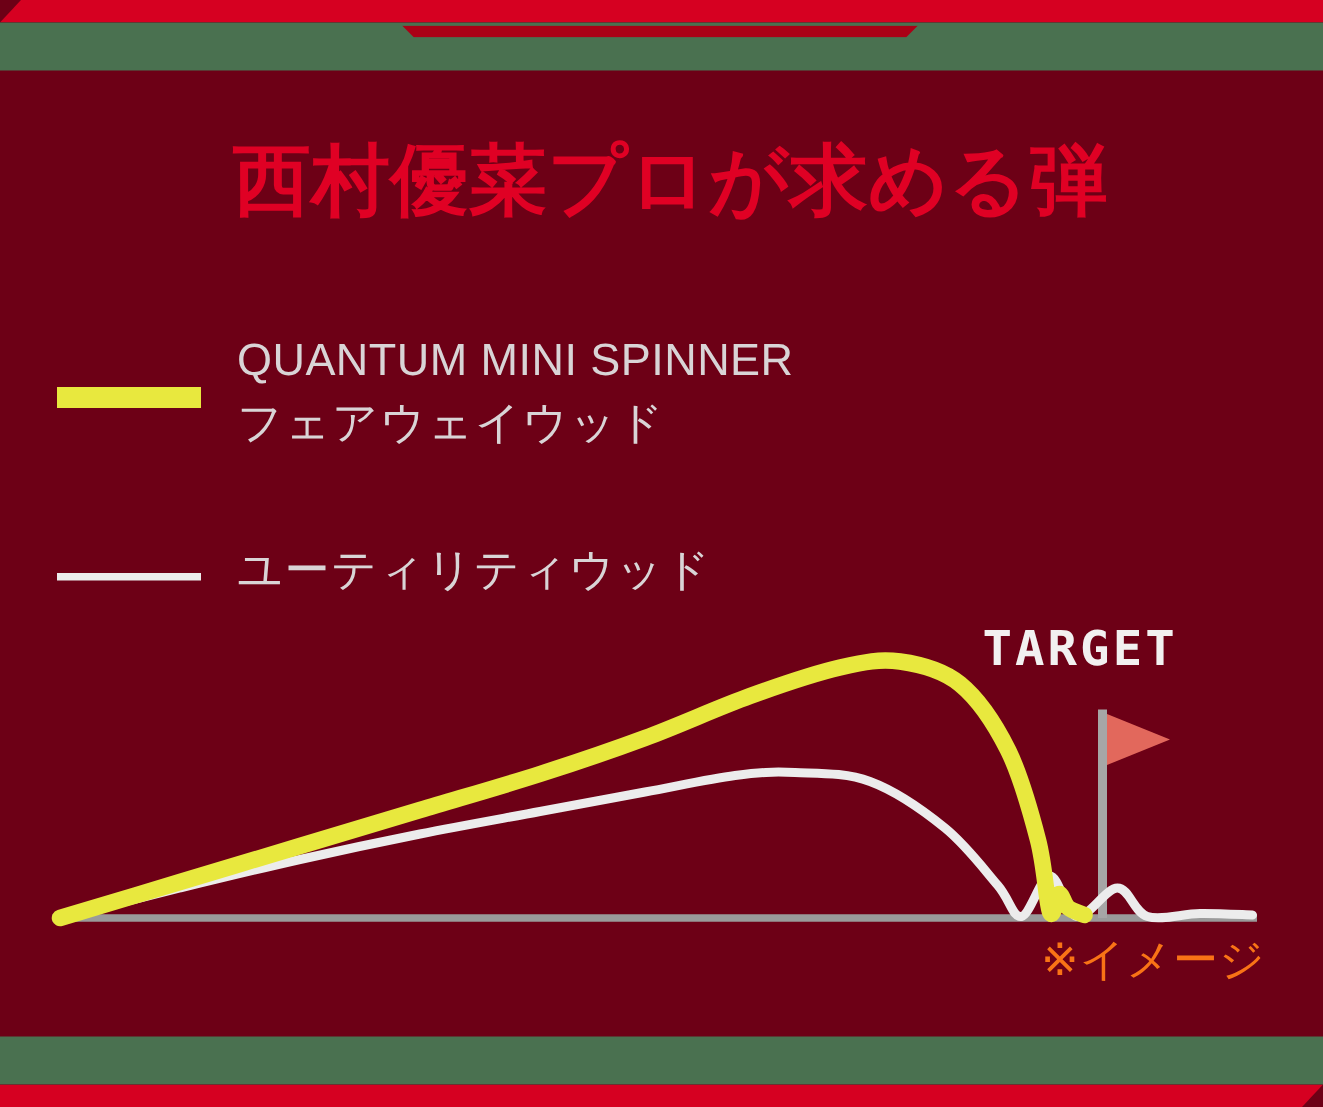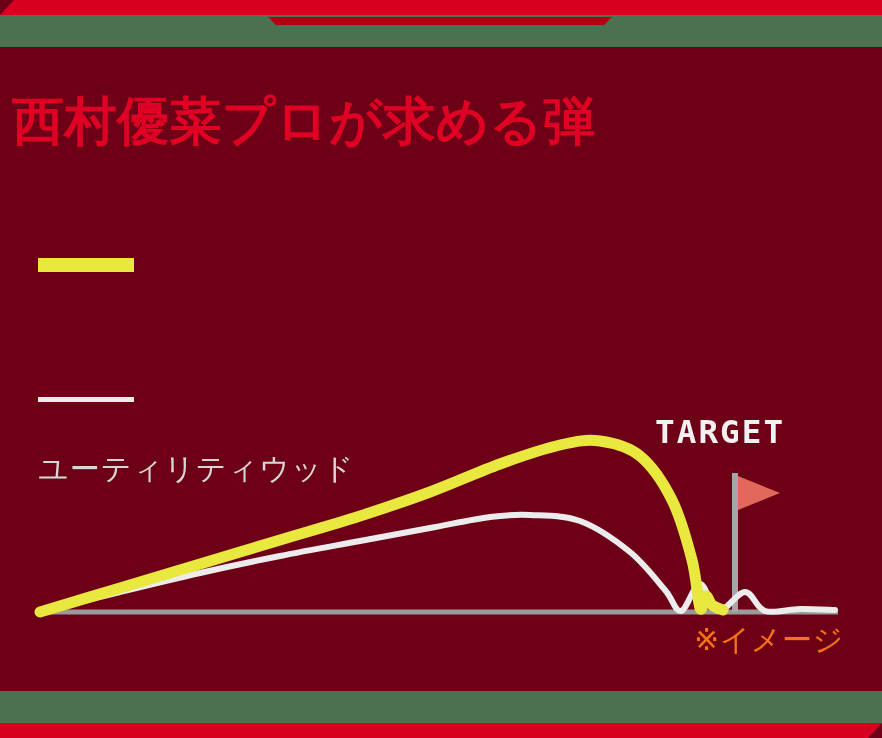--- a/index.html
+++ b/index.html
@@ -50,33 +50,33 @@
   .band-inner.bot {
     bottom: 17px; left: 268px; width: 344px;
     clip-path: polygon(8px 0, 336px 0, 344px 8px, 0 8px);
   }
 
   
   .title {
     position: absolute;
     left: 12px; right: 0;
     top: 95px;
-    text-align: left;
+    text-align: center;
     color: #e00024;
     font-size: 52px;
     font-weight: 700;
     letter-spacing: 0.5px;
     line-height: 1.0;
     white-space: nowrap;
   }
 
   
   .legend { position: absolute; left: 38px; top: 220px; }
   .legend-row { display: flex; align-items: flex-start; }
-  .legend-row + .legend-row { margin-top: 56px; flex-direction: column; }
+  .legend-row + .legend-row { margin-top: 56px; }
 
   .swatch-wrap {
     width: 120px;
     flex: 0 0 120px;
     display: flex;
     align-items: center;
   }
   .swatch-yellow {
     width: 96px; height: 14px;
     background: #e8e83e;
@@ -138,20 +138,24 @@
   <div class="band-inner top"></div>
 
   <div class="title">西村優菜プロが求める弾</div>
 
   <div class="legend">
 
     <div class="legend-row">
       <div class="swatch-wrap">
         <div class="swatch-yellow"></div>
       </div>
+      <div class="legend-text">
+        <div>QUANTUM MINI SPINNER</div>
+        <div class="jp">フェアウェイウッド</div>
+      </div>
     </div>
 
     <div class="legend-row">
       <div class="swatch-wrap">
         <div class="swatch-white"></div>
       </div>
       <div class="legend-text">
         <div class="jp">ユーティリティウッド</div>
       </div>
     </div>

